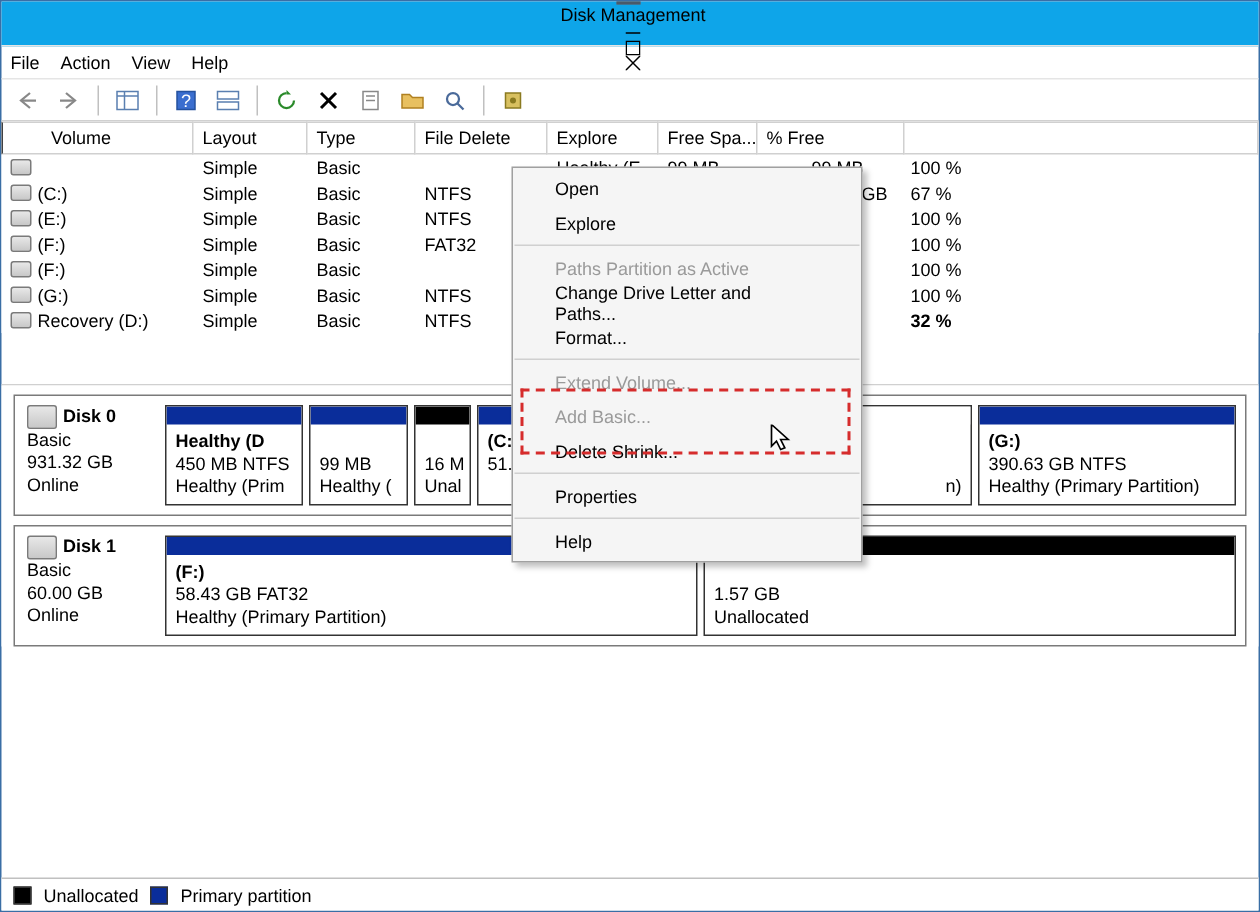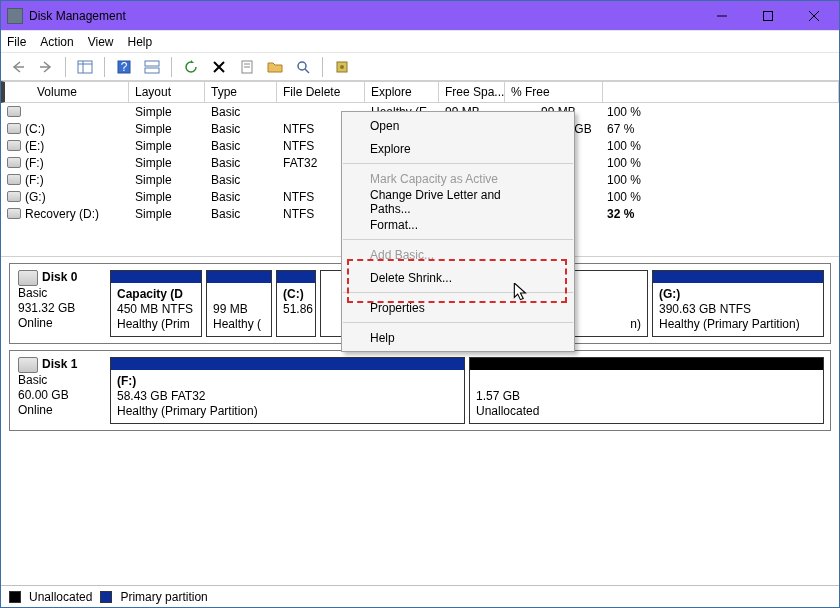--- a/index.html
+++ b/index.html
@@ -1,31 +1,31 @@
 <!DOCTYPE html>
 <html><head>
 <meta charset="utf-8">
 <style>
   * { box-sizing: border-box; font-family: "Segoe UI", Tahoma, sans-serif; font-size: 12px; }
   body { margin: 0; background: #808080; }
   .window { width: 840px; height: 608px; background: #fff; border: 1px solid #3a6ea5; position: relative; }
-  .titlebar { height: 30px; background: #8b5cf6; display: flex; align-items: center; padding: 0 2px 0 6px; border-bottom: 1px solid #e5e5e5; }
+  .titlebar { height: 30px; background: #0ea5e9; display: flex; align-items: center; padding: 0 2px 0 6px; border-bottom: 1px solid #e5e5e5; flex-direction: column; }
   .titlebar .icon { width: 16px; height: 16px; background: #6b7b8b; border: 1px solid #4a5a6a; margin-right: 6px; }
   .titlebar .title { flex: 1; font-size: 12px; }
   .titlebar .ctrl { width: 46px; height: 28px; display: flex; align-items: center; justify-content: center; }
   .titlebar .ctrl svg { width: 10px; height: 10px; }
   .menubar { height: 22px; display: flex; align-items: center; padding: 0 6px; gap: 14px; border-bottom: 1px solid #e5e5e5; }
   .menubar span { font-size: 12px; }
   .toolbar { height: 28px; display: flex; align-items: center; padding: 0 6px; gap: 6px; border-bottom: 1px solid #d0d0d0; }
   .toolbar .btn { width: 22px; height: 22px; display: flex; align-items: center; justify-content: center; border: 1px solid transparent; }
   .toolbar .sep { width: 1px; height: 20px; background: #c0c0c0; margin: 0 2px; }
   .grid { border-bottom: 1px solid #d0d0d0; }
   .gridhead { display: flex; height: 22px; background: #fff; }
   .gridhead .col { border: 1px solid #d0d0d0; border-left: none; height: 22px; display: flex; align-items: center; padding: 0 6px; font-size: 12px; overflow: hidden; white-space: nowrap; }
-  .gridhead .col:first-child { border-left: 4px solid #404040; padding-left: 32px; }
+  .gridhead .col:first-child { border-left: 1px solid #404040; padding-left: 32px; }
   .gridbody { background: #fff; }
   .row { display: flex; height: 17px; }
   .cell { padding: 0 6px; font-size: 12px; display: flex; align-items: center; overflow: hidden; white-space: nowrap; }
   .volicon { width: 14px; height: 11px; display:inline-block; border:1px solid #7a7a7a; border-radius:2px; background:linear-gradient(#e8e8e8,#c8c8c8); margin-right:4px; }
   .diskpanel { padding: 6px 8px 0 8px; background: #fff; }
   .diskrow { display: flex; border: 1px solid #7a7a7a; margin-bottom: 6px; }
   .diskinfo { width: 100px; padding: 6px 8px; font-size: 12px; line-height: 15px; }
   .diskinfo .dicon { width:20px; height:16px; border:1px solid #7a7a7a; border-radius:2px; background:linear-gradient(#e8e8e8,#c8c8c8); display:inline-block; vertical-align:middle; margin-right:4px; }
   .diskinfo .dname { font-weight: bold; }
   .parts { flex: 1; display: flex; padding: 6px 6px 6px 0; gap: 4px; }
@@ -264,25 +264,29 @@
     <div class="diskrow">
       <div class="diskinfo">
         <div><span class="dicon"></span><span class="dname">Disk 0</span></div>
         <div>Basic</div>
         <div>931.32 GB</div>
         <div>Online</div>
       </div>
       <div class="parts">
         <div class="part" style="width:92px">
             <div class="stripe blue"></div>
-            <div class="pbody"><b>Capacity  (D</b><br><span>450 MB NTFS</span><br><span>Healthy (Prim</span></div>
+            <div class="pbody"><b>Healthy  (D</b><br><span>450 MB NTFS</span><br><span>Healthy (Prim</span></div>
           </div>
         <div class="part" style="width:66px">
             <div class="stripe blue"></div>
             <div class="pbody"><br><span>99 MB</span><br><span>Healthy (</span></div>
+          </div>
+        <div class="part" style="width:38px">
+            <div class="stripe black"></div>
+            <div class="pbody"><br><span>16 M</span><br><span>Unal</span></div>
           </div>
         <div class="part" style="width:40px">
             <div class="stripe blue"></div>
             <div class="pbody"><b>(C:)</b><br><span>51.86</span></div>
           </div>
         <div class="part" style="flex:1">
             <div class="stripe" style="background:#fff"></div>
             <div class="pbody" style="text-align:right"><br><br><span>n)</span></div>
           </div>
         <div class="part" style="width:172px">
@@ -318,24 +322,25 @@
     <span class="sw" style="background:#000"></span>
     <span>Unallocated</span>
     <span class="sw" style="background:#0a2d9a"></span>
     <span>Primary partition</span>
   </div>
 
   <div class="ctxmenu" style="left:340px; top:110px; width:234px">
     <div class="item">Open</div>
     <div class="item">Explore</div>
     <div class="divider"></div>
-    <div class="item disabled">Mark Capacity as Active</div>
+    <div class="item disabled">Paths Partition as Active</div>
     <div class="item">Change Drive Letter and Paths...</div>
     <div class="item">Format...</div>
     <div class="divider"></div>
+    <div class="item disabled">Extend Volume...</div>
     <div class="item disabled">Add Basic...</div>
     <div class="item">Delete Shrink...</div>
     <div class="divider"></div>
     <div class="item">Properties</div>
     <div class="divider"></div>
     <div class="item">Help</div>
   </div>
 
   <div class="highlight" style="left:346px; top:258px; width:220px; height:44px"></div>
 

